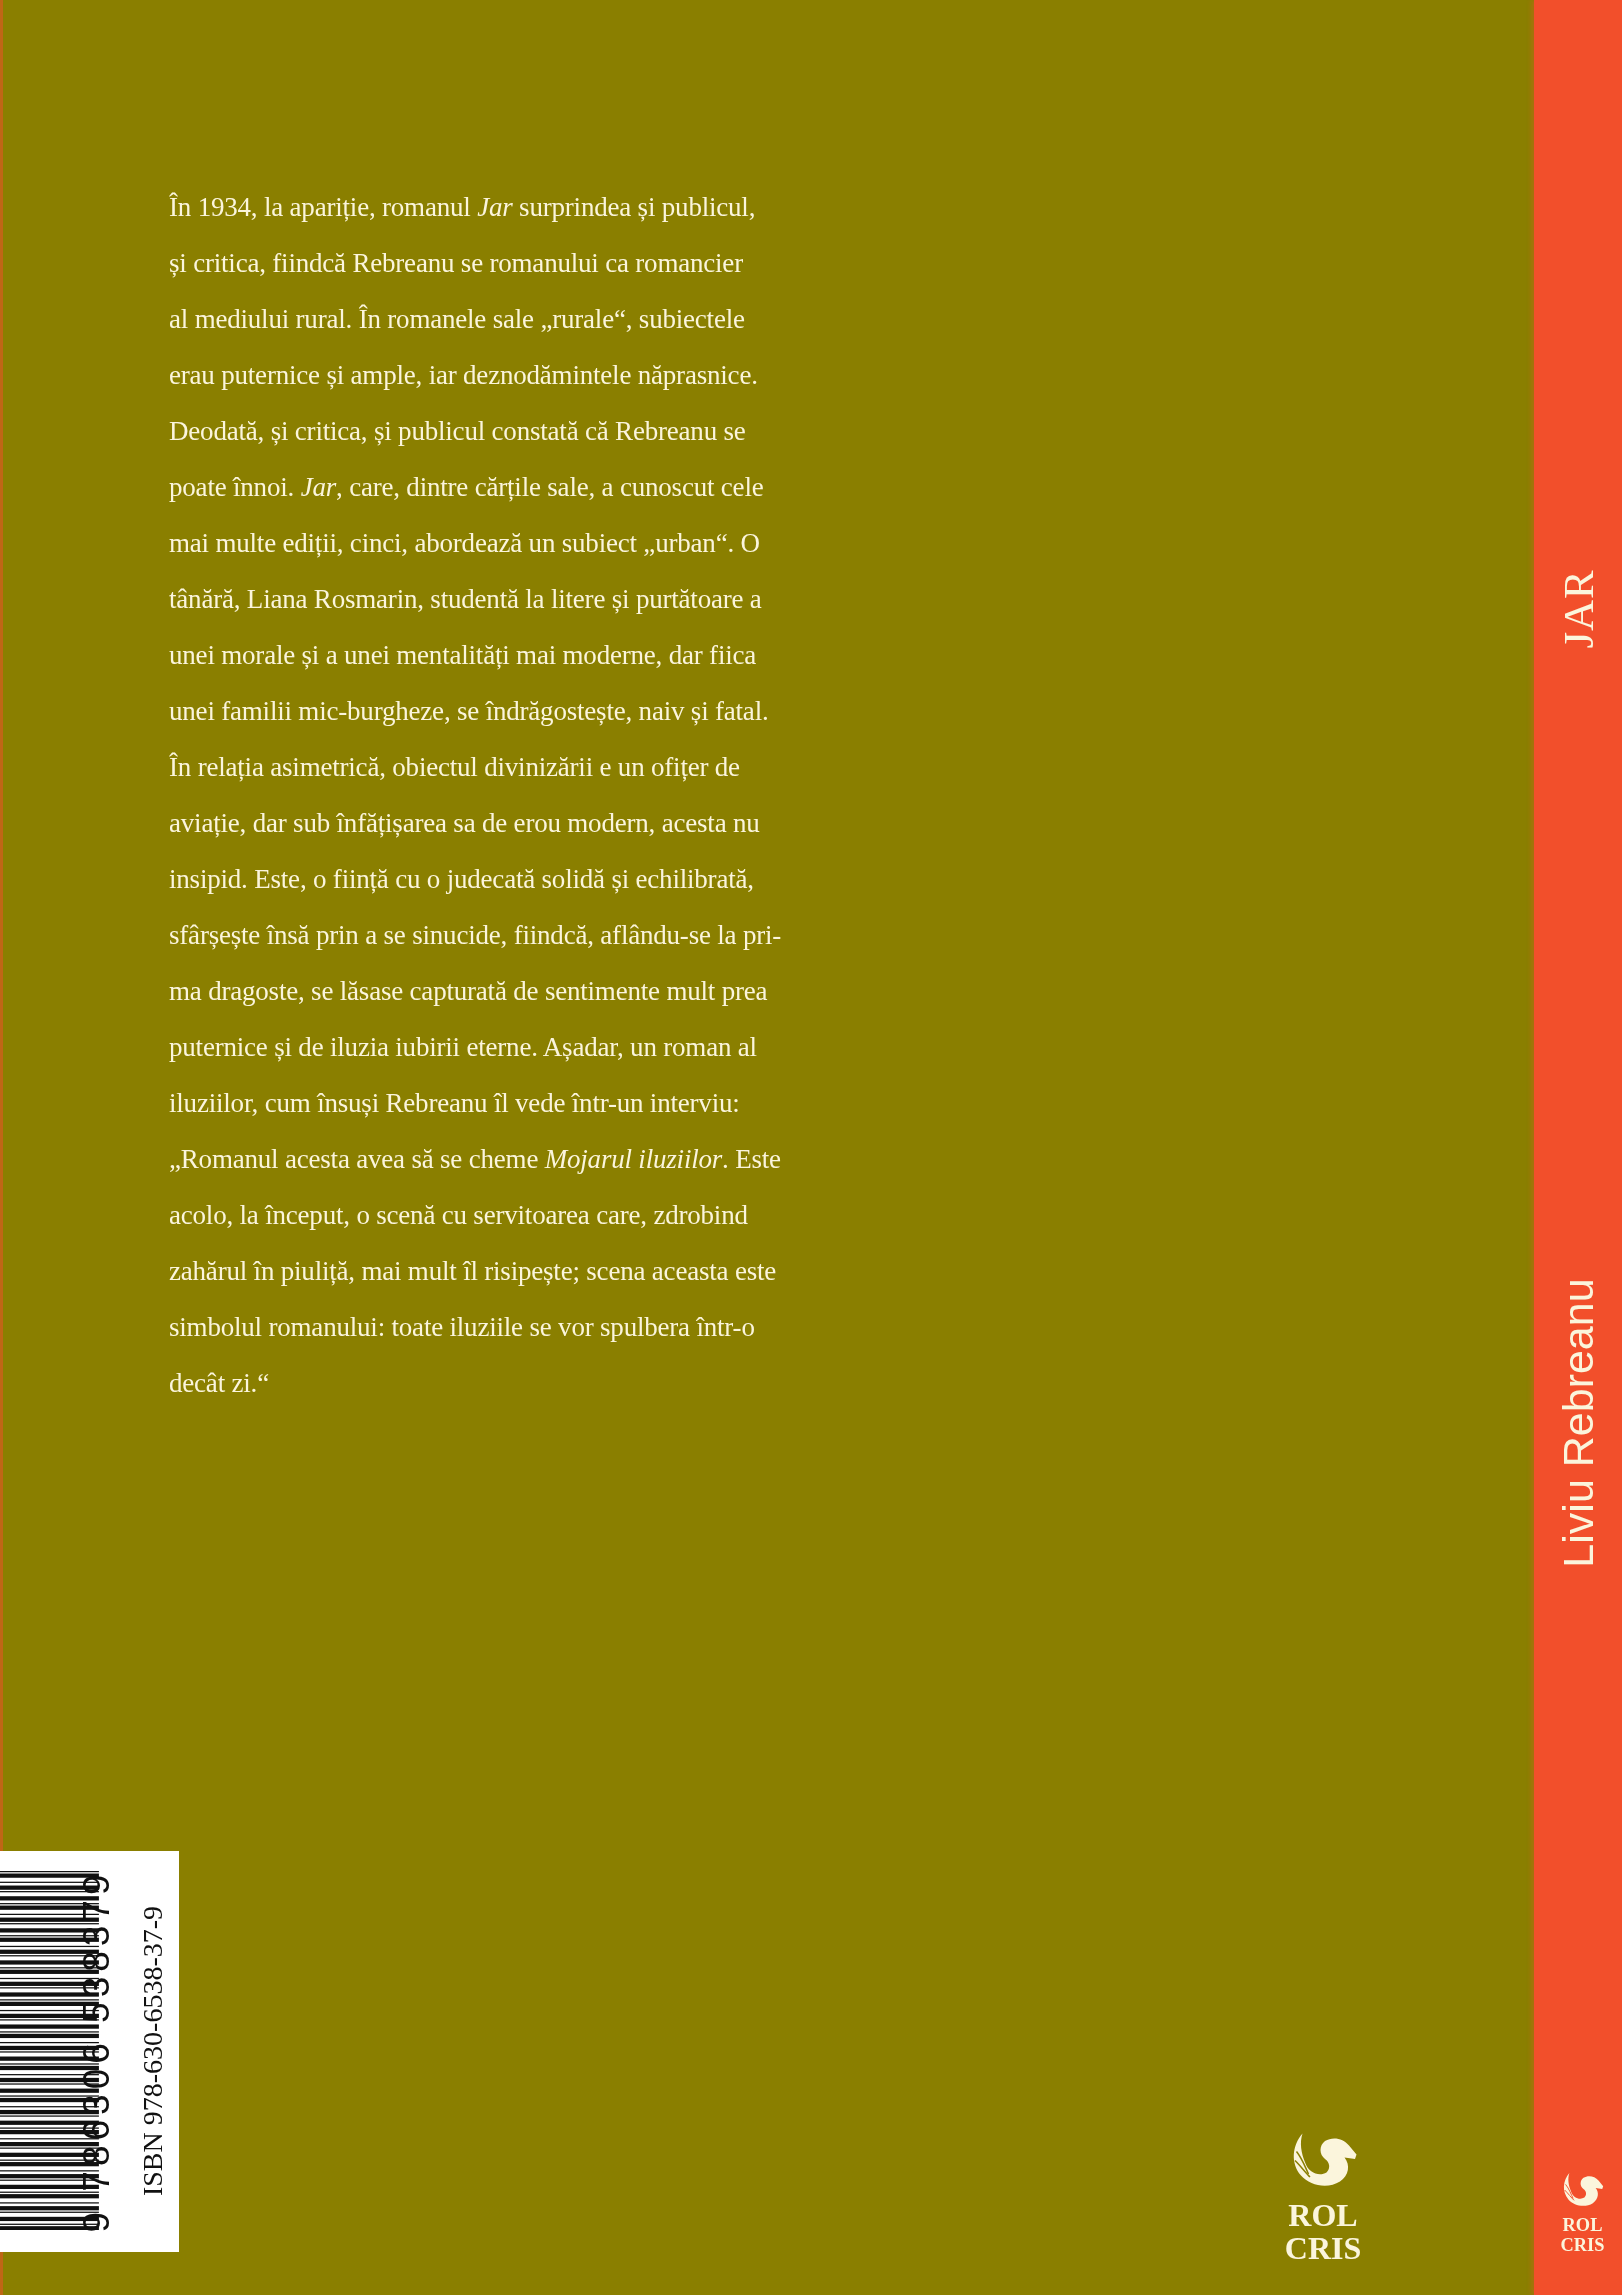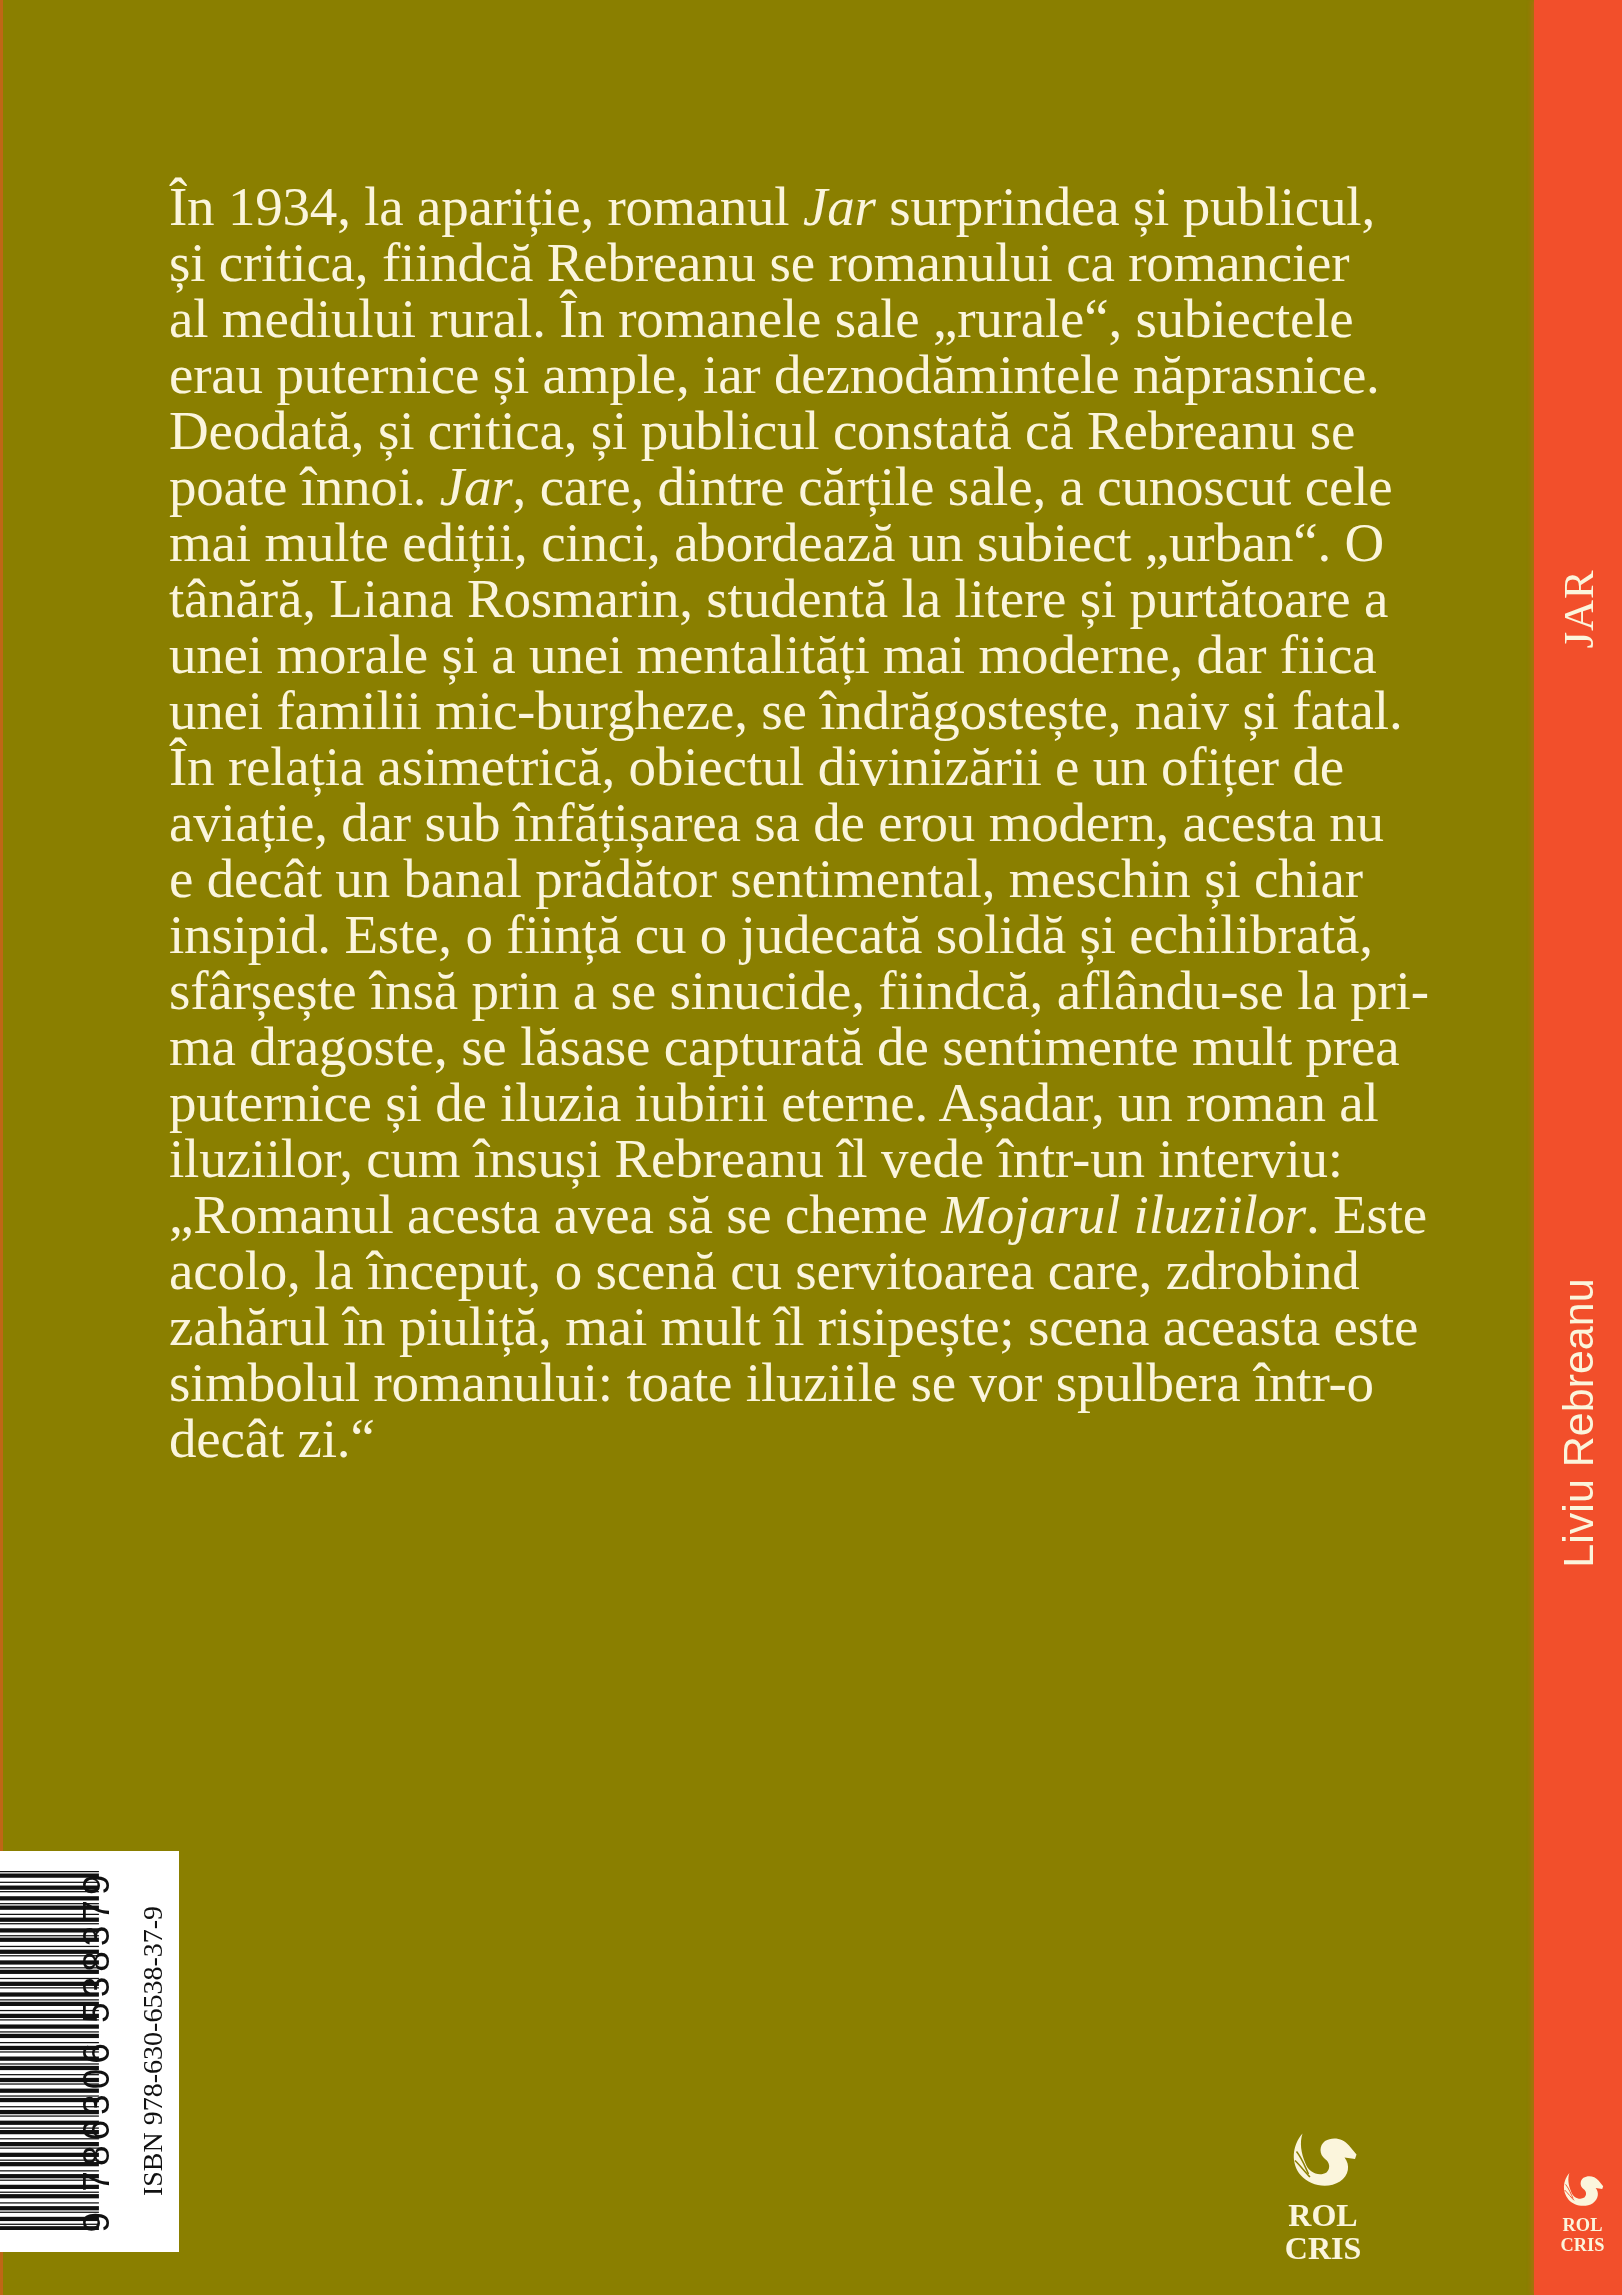--- a/index.html
+++ b/index.html
@@ -17,21 +17,21 @@
       background: #c8621a; opacity: 0.85;
     }
     .spine {
       position: absolute; left: 1534px; top: 0; width: 88px; height: 2295px;
       background: #f24f2b;
       box-shadow: -3.3px 0 5px rgba(242,79,43,0.35);
     }
     .blurb {
       position: absolute; left: 169px; top: 179px; width: 1269px;
       color: #fbf5dc;
-      font-size: 55px; line-height: 56px;
+      font-size: 27px; line-height: 56px;
       letter-spacing: -0.2px;
     }
     .blurb .line { display: block; white-space: nowrap; }
     .blurb em { font-style: italic; }
     .spine-title {
       position: absolute; left: 1578px; top: 609px;
       transform: translate(-50%, -50%) rotate(-90deg);
       color: #fbf5dc; font-size: 43px; letter-spacing: 0.8px;
       white-space: nowrap; font-family: "Liberation Serif", serif;
     }
@@ -85,21 +85,20 @@
     <span class="line">al mediului rural. În romanele sale „rurale“, subiectele</span>
     <span class="line">erau puternice și ample, iar deznodămintele năprasnice.</span>
     <span class="line">Deodată, și critica, și publicul constată că Rebreanu se</span>
     <span class="line">poate înnoi. <em>Jar</em>, care, dintre cărțile sale, a cunoscut cele</span>
     <span class="line">mai multe ediții, cinci, abordează un subiect „urban“. O</span>
     <span class="line">tânără, Liana Rosmarin, studentă la litere și purtătoare a</span>
     <span class="line">unei morale și a unei mentalități mai moderne, dar fiica</span>
     <span class="line">unei familii mic-burgheze, se îndrăgostește, naiv și fatal.</span>
     <span class="line">În relația asimetrică, obiectul divinizării e un ofițer de</span>
     <span class="line">aviație, dar sub înfățișarea sa de erou modern, acesta nu</span>
-    <span class="line">e decât un banal prădător sentimental, meschin și chiar</span>
     <span class="line">insipid. Este, o ființă cu o judecată solidă și echilibrată,</span>
     <span class="line">sfârșește însă prin a se sinucide, fiindcă, aflându-se la pri-</span>
     <span class="line">ma dragoste, se lăsase capturată de sentimente mult prea</span>
     <span class="line">puternice și de iluzia iubirii eterne. Așadar, un roman al</span>
     <span class="line">iluziilor, cum însuși Rebreanu îl vede într-un interviu:</span>
     <span class="line">„Romanul acesta avea să se cheme <em>Mojarul iluziilor</em>. Este</span>
     <span class="line">acolo, la început, o scenă cu servitoarea care, zdrobind</span>
     <span class="line">zahărul în piuliță, mai mult îl risipește; scena aceasta este</span>
     <span class="line">simbolul romanului: toate iluziile se vor spulbera într-o</span>
     <span class="line">decât zi.“</span>

